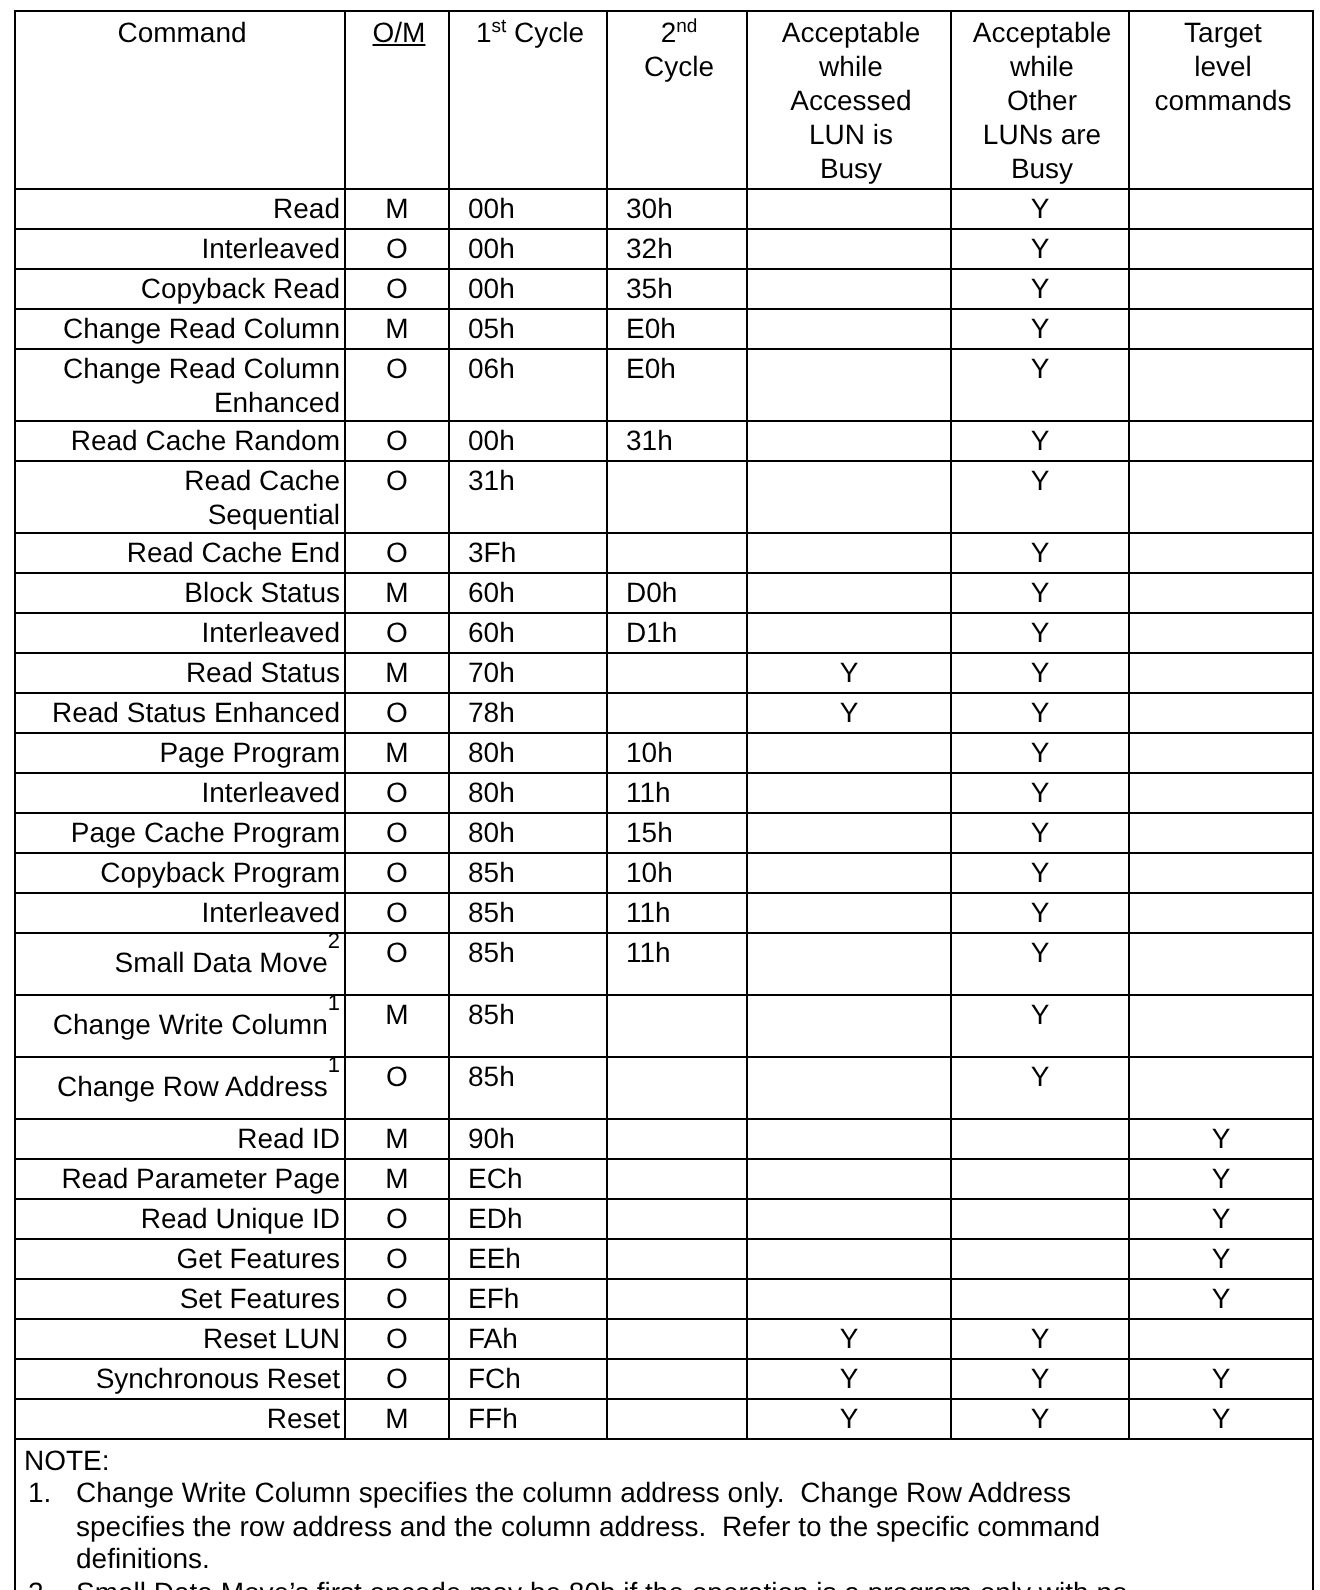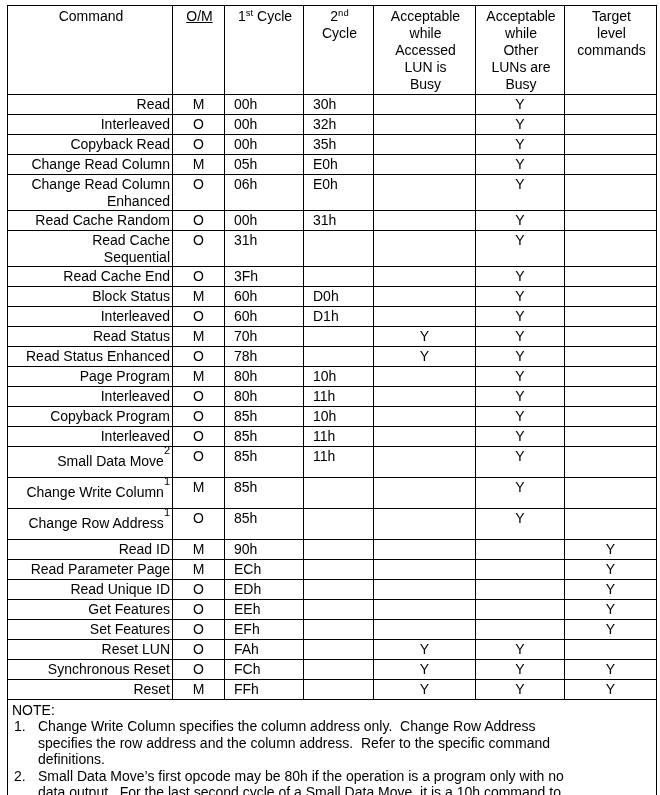--- a/index.html
+++ b/index.html
@@ -235,20 +235,29 @@
         <tr>
           <td class="command indent">Interleaved</td>
           <td class="center">O</td>
           <td class="cycle">80h</td>
           <td class="cycle">11h</td>
           <td class="center"></td>
           <td class="center">Y</td>
           <td class="center"></td>
         </tr>
         <tr>
+          <td class="command">Page Cache Program</td>
+          <td class="center">O</td>
+          <td class="cycle">80h</td>
+          <td class="cycle">15h</td>
+          <td class="center"></td>
+          <td class="center">Y</td>
+          <td class="center"></td>
+        </tr>
+        <tr>
           <td class="command">Copyback Program</td>
           <td class="center">O</td>
           <td class="cycle">85h</td>
           <td class="cycle">10h</td>
           <td class="center"></td>
           <td class="center">Y</td>
           <td class="center"></td>
         </tr>
         <tr>
           <td class="command indent">Interleaved</td>

